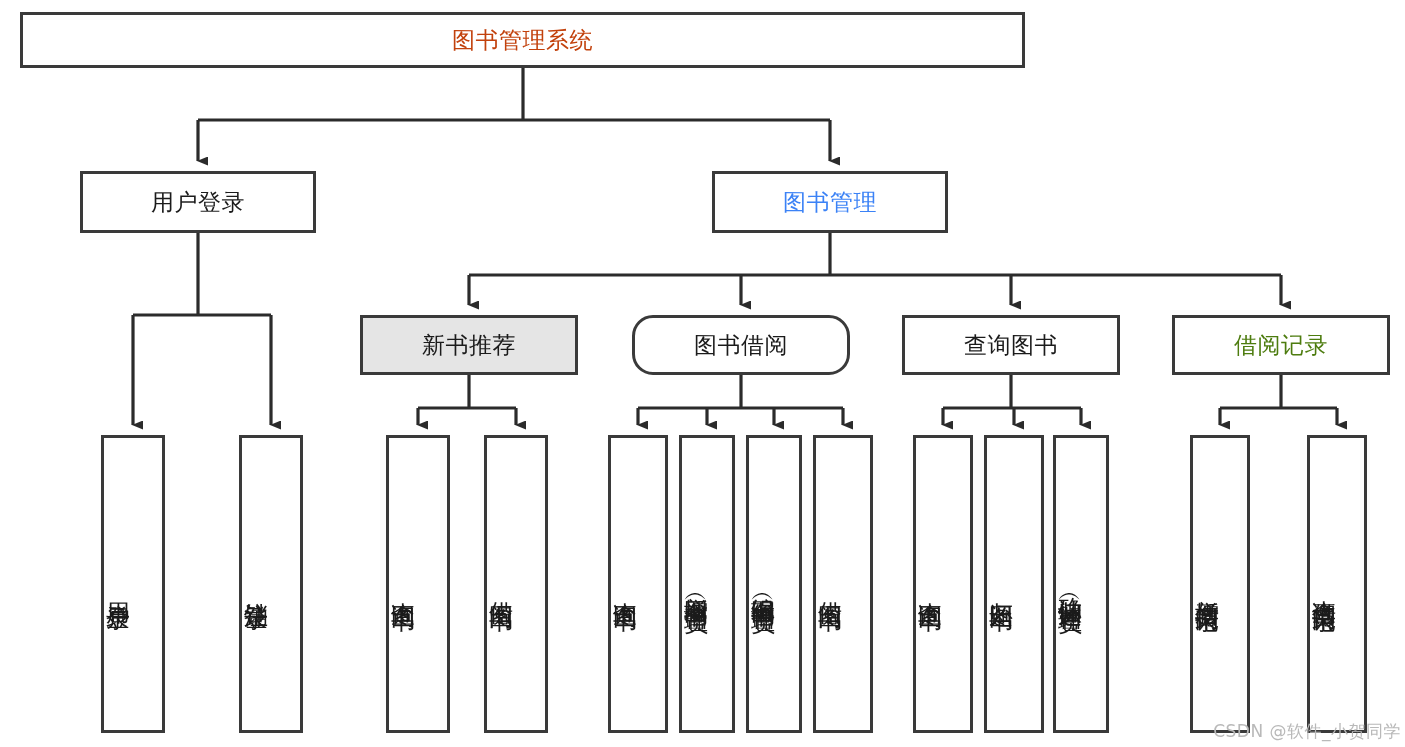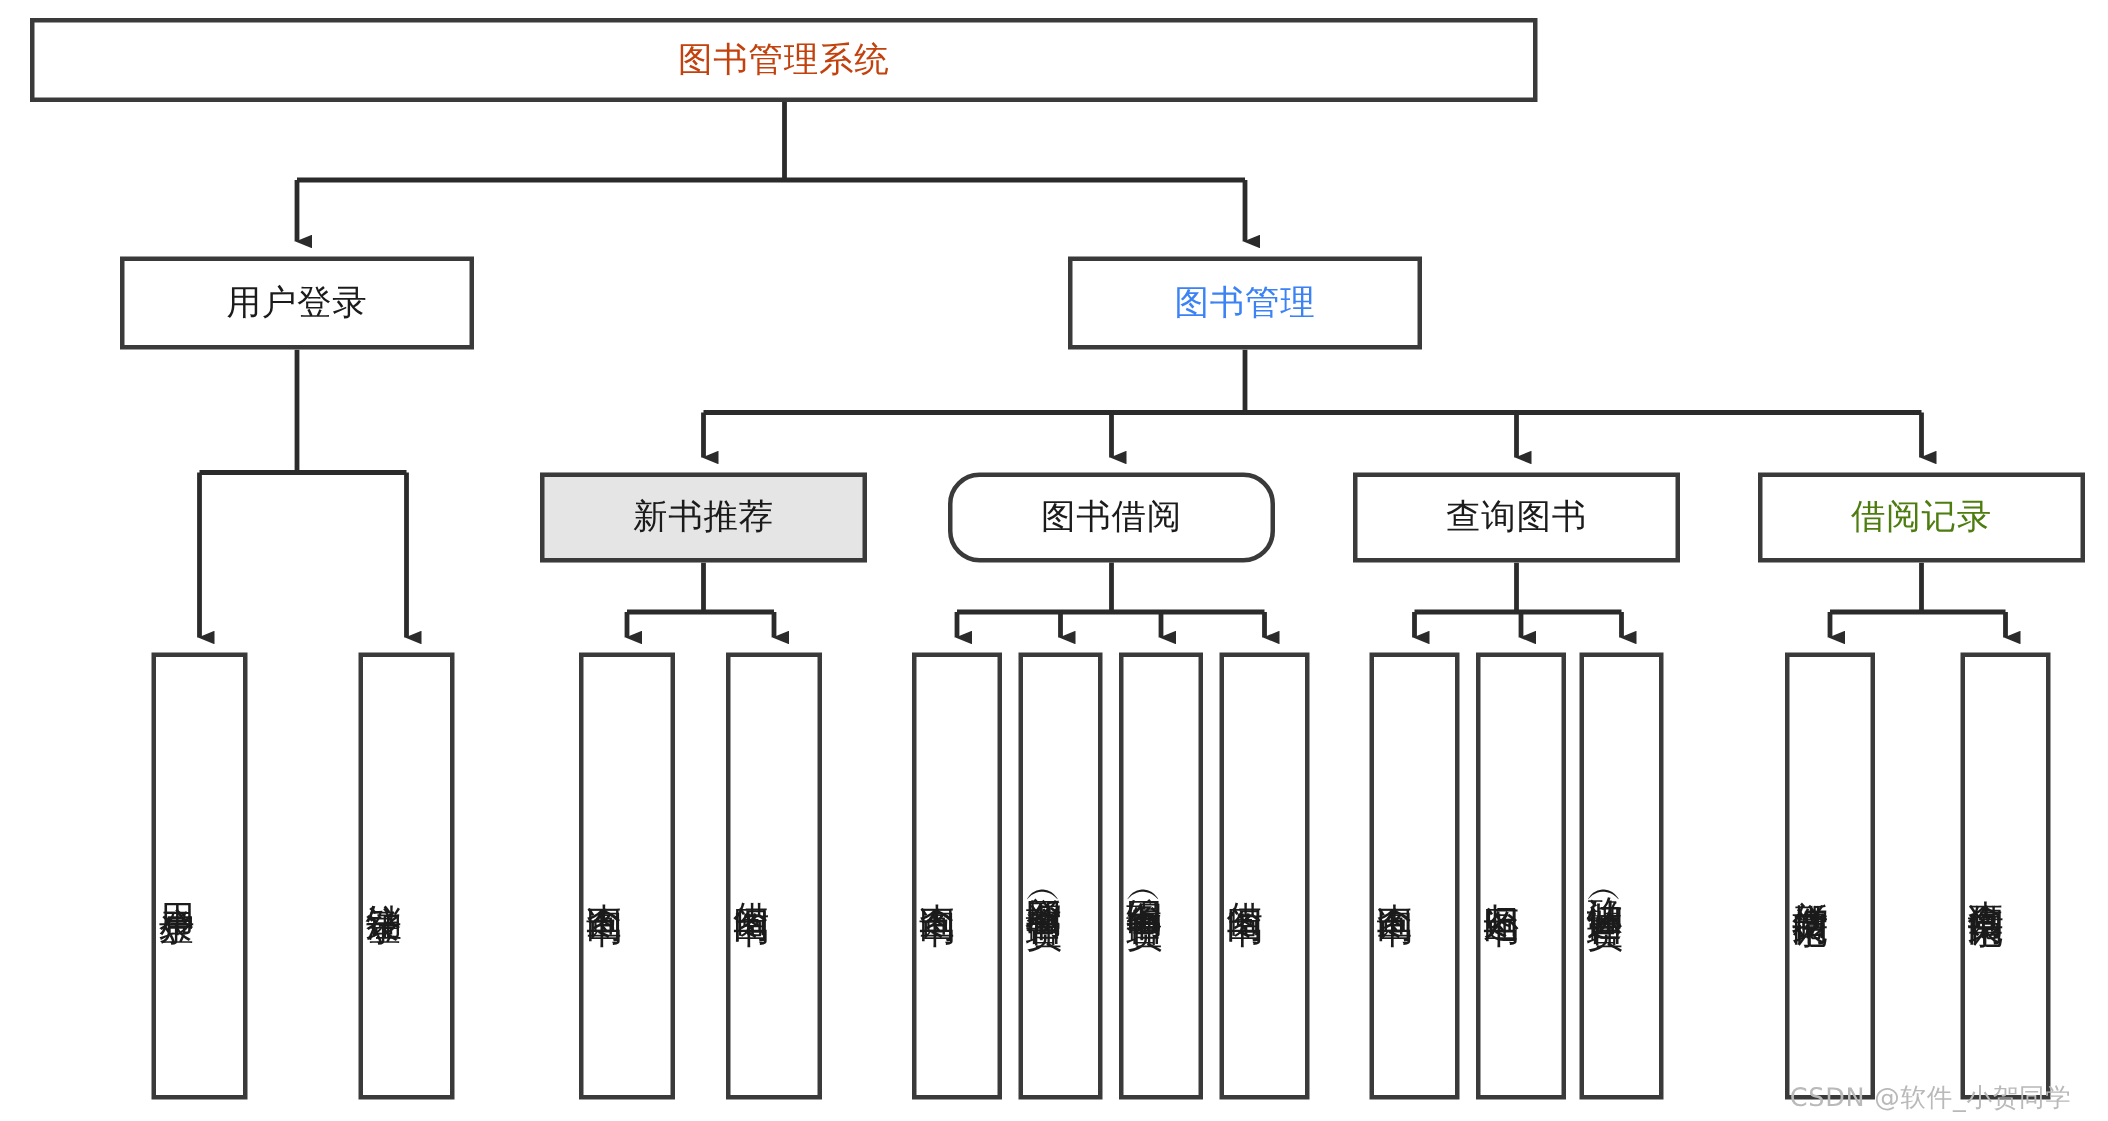--- a/index.html
+++ b/index.html
@@ -50,21 +50,21 @@
   .node.vertical .label {
     writing-mode: vertical-rl;
     text-orientation: upright;
     font-size: 24px;
     line-height: 1.12;
     letter-spacing: 2px;
     white-space: nowrap;
   }
   #watermark {
     position: absolute;
-    right: 24px;
+    right: 4px;
     bottom: 4px;
     font-size: 17px;
     color: #b9b9b9;
     white-space: nowrap;
     letter-spacing: 0.5px;
   }
 </style>
 </head>
 <body>
 

